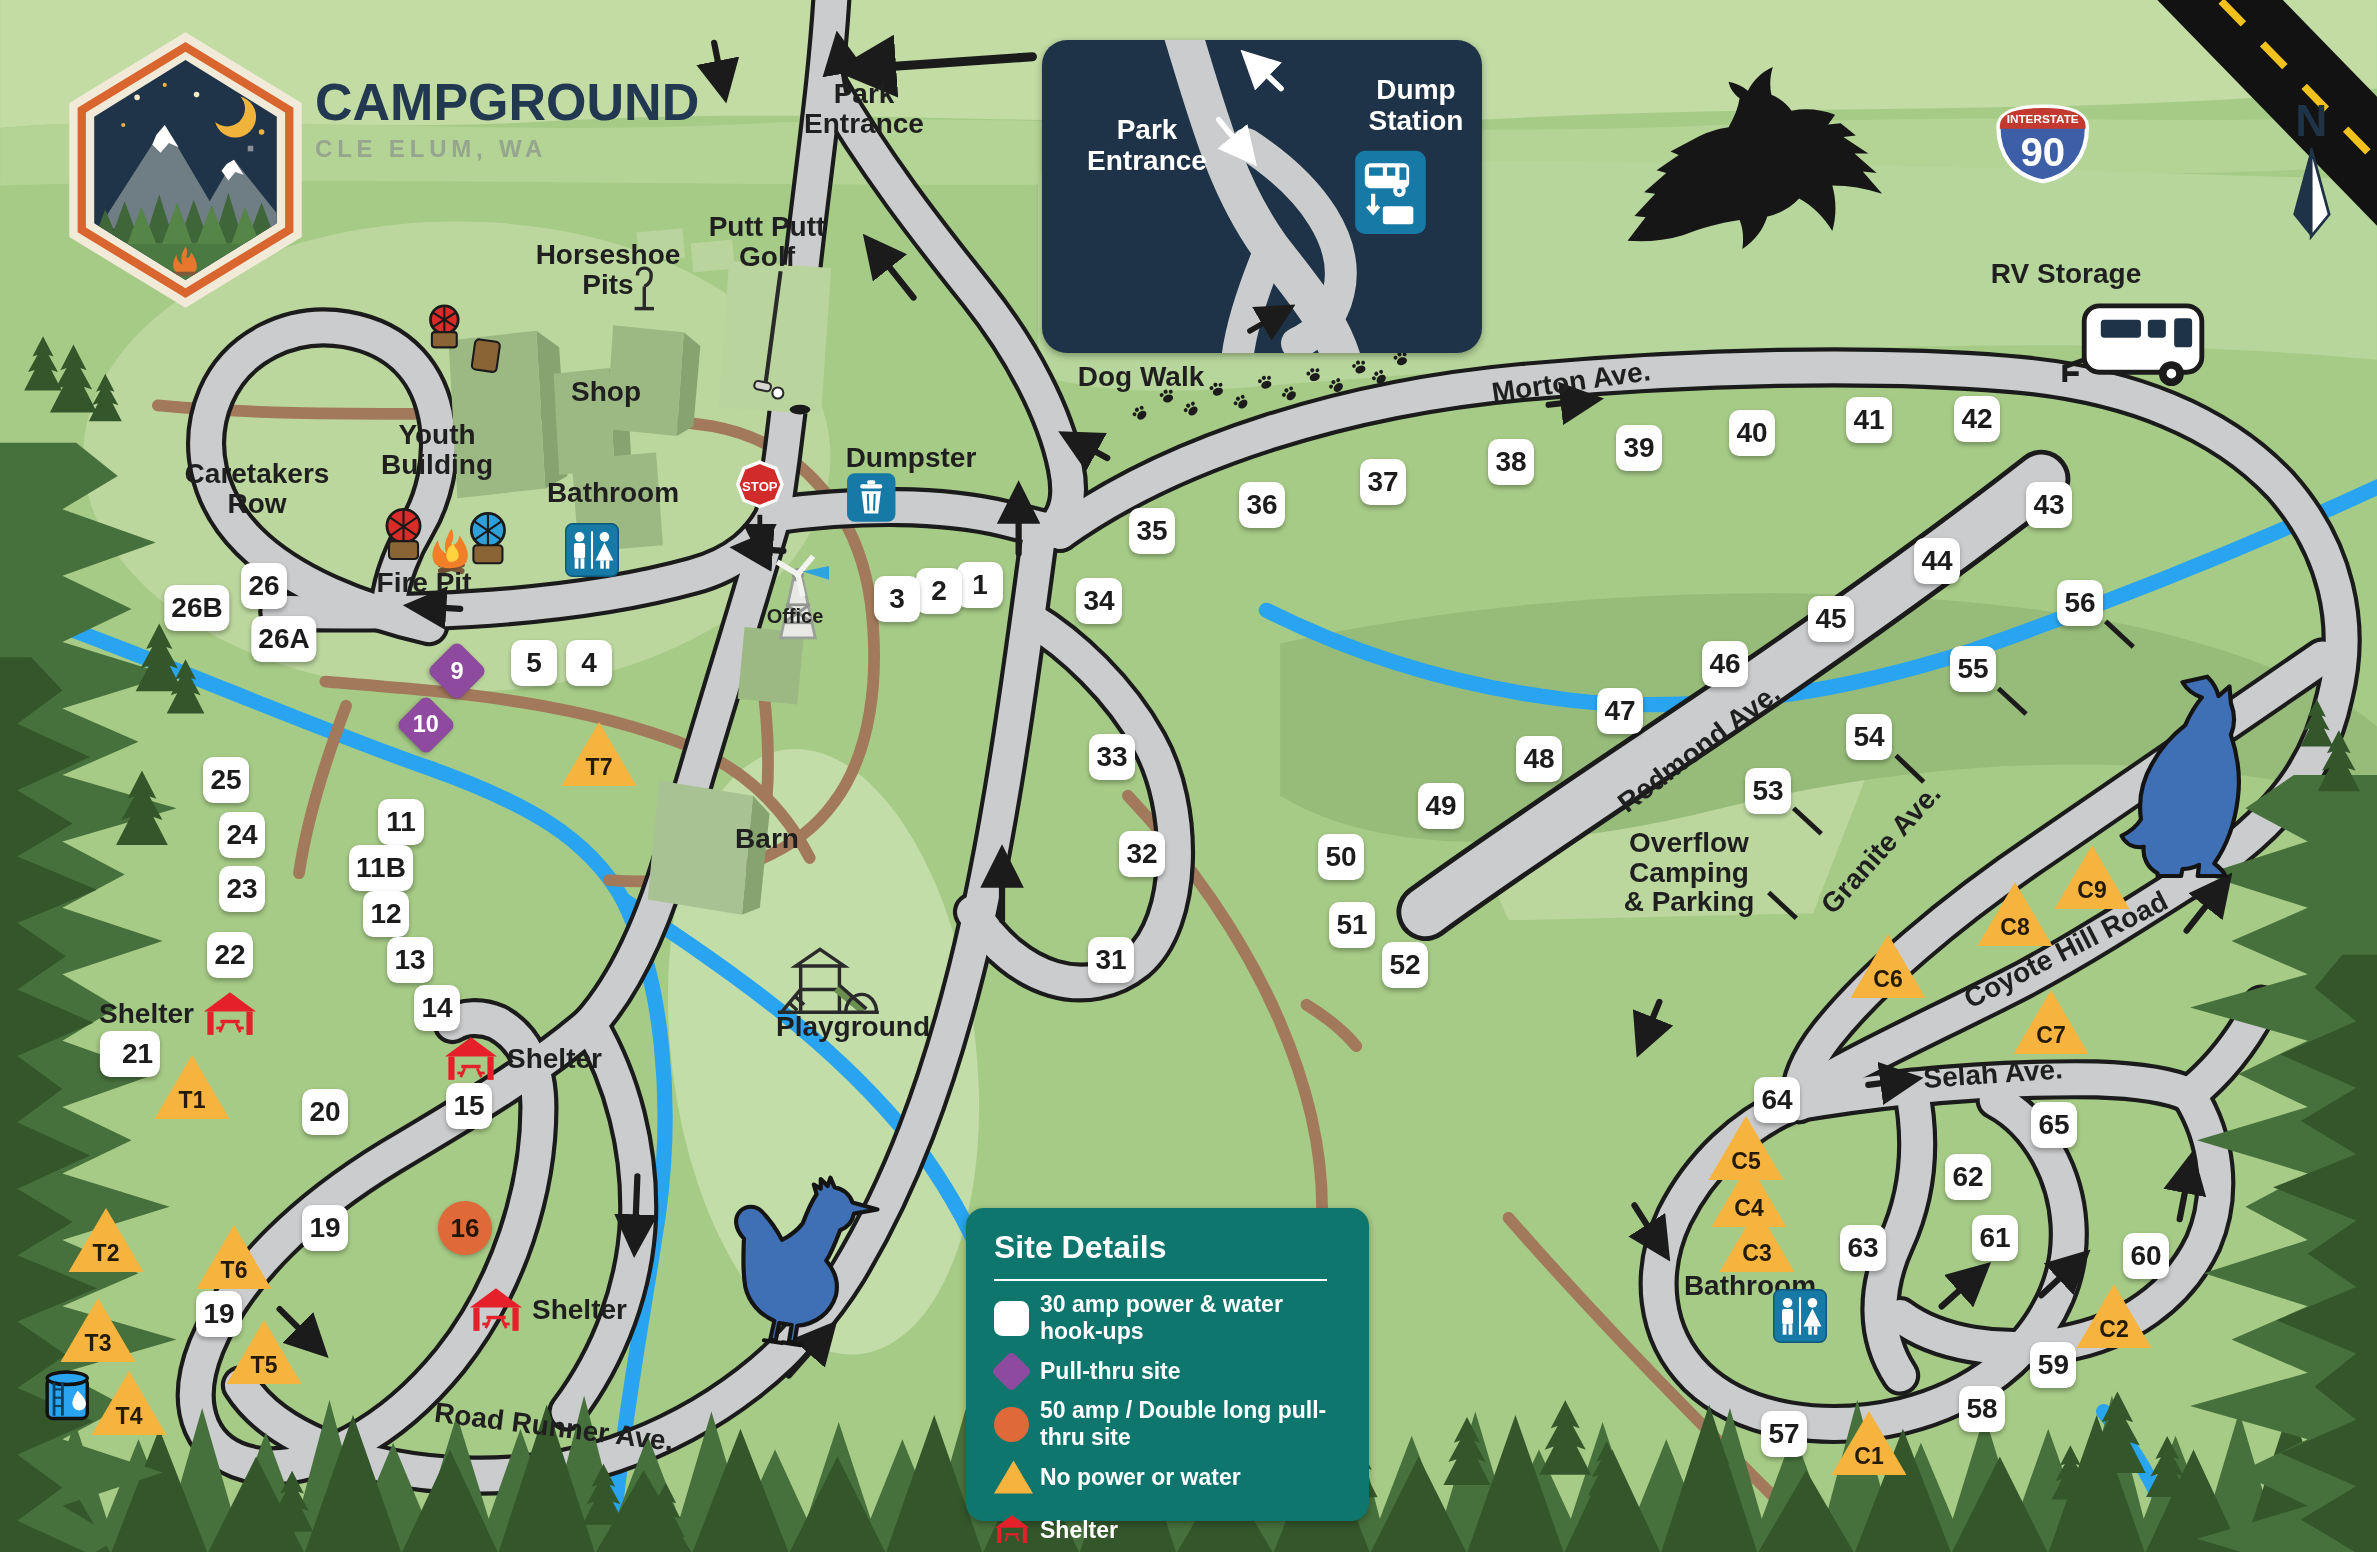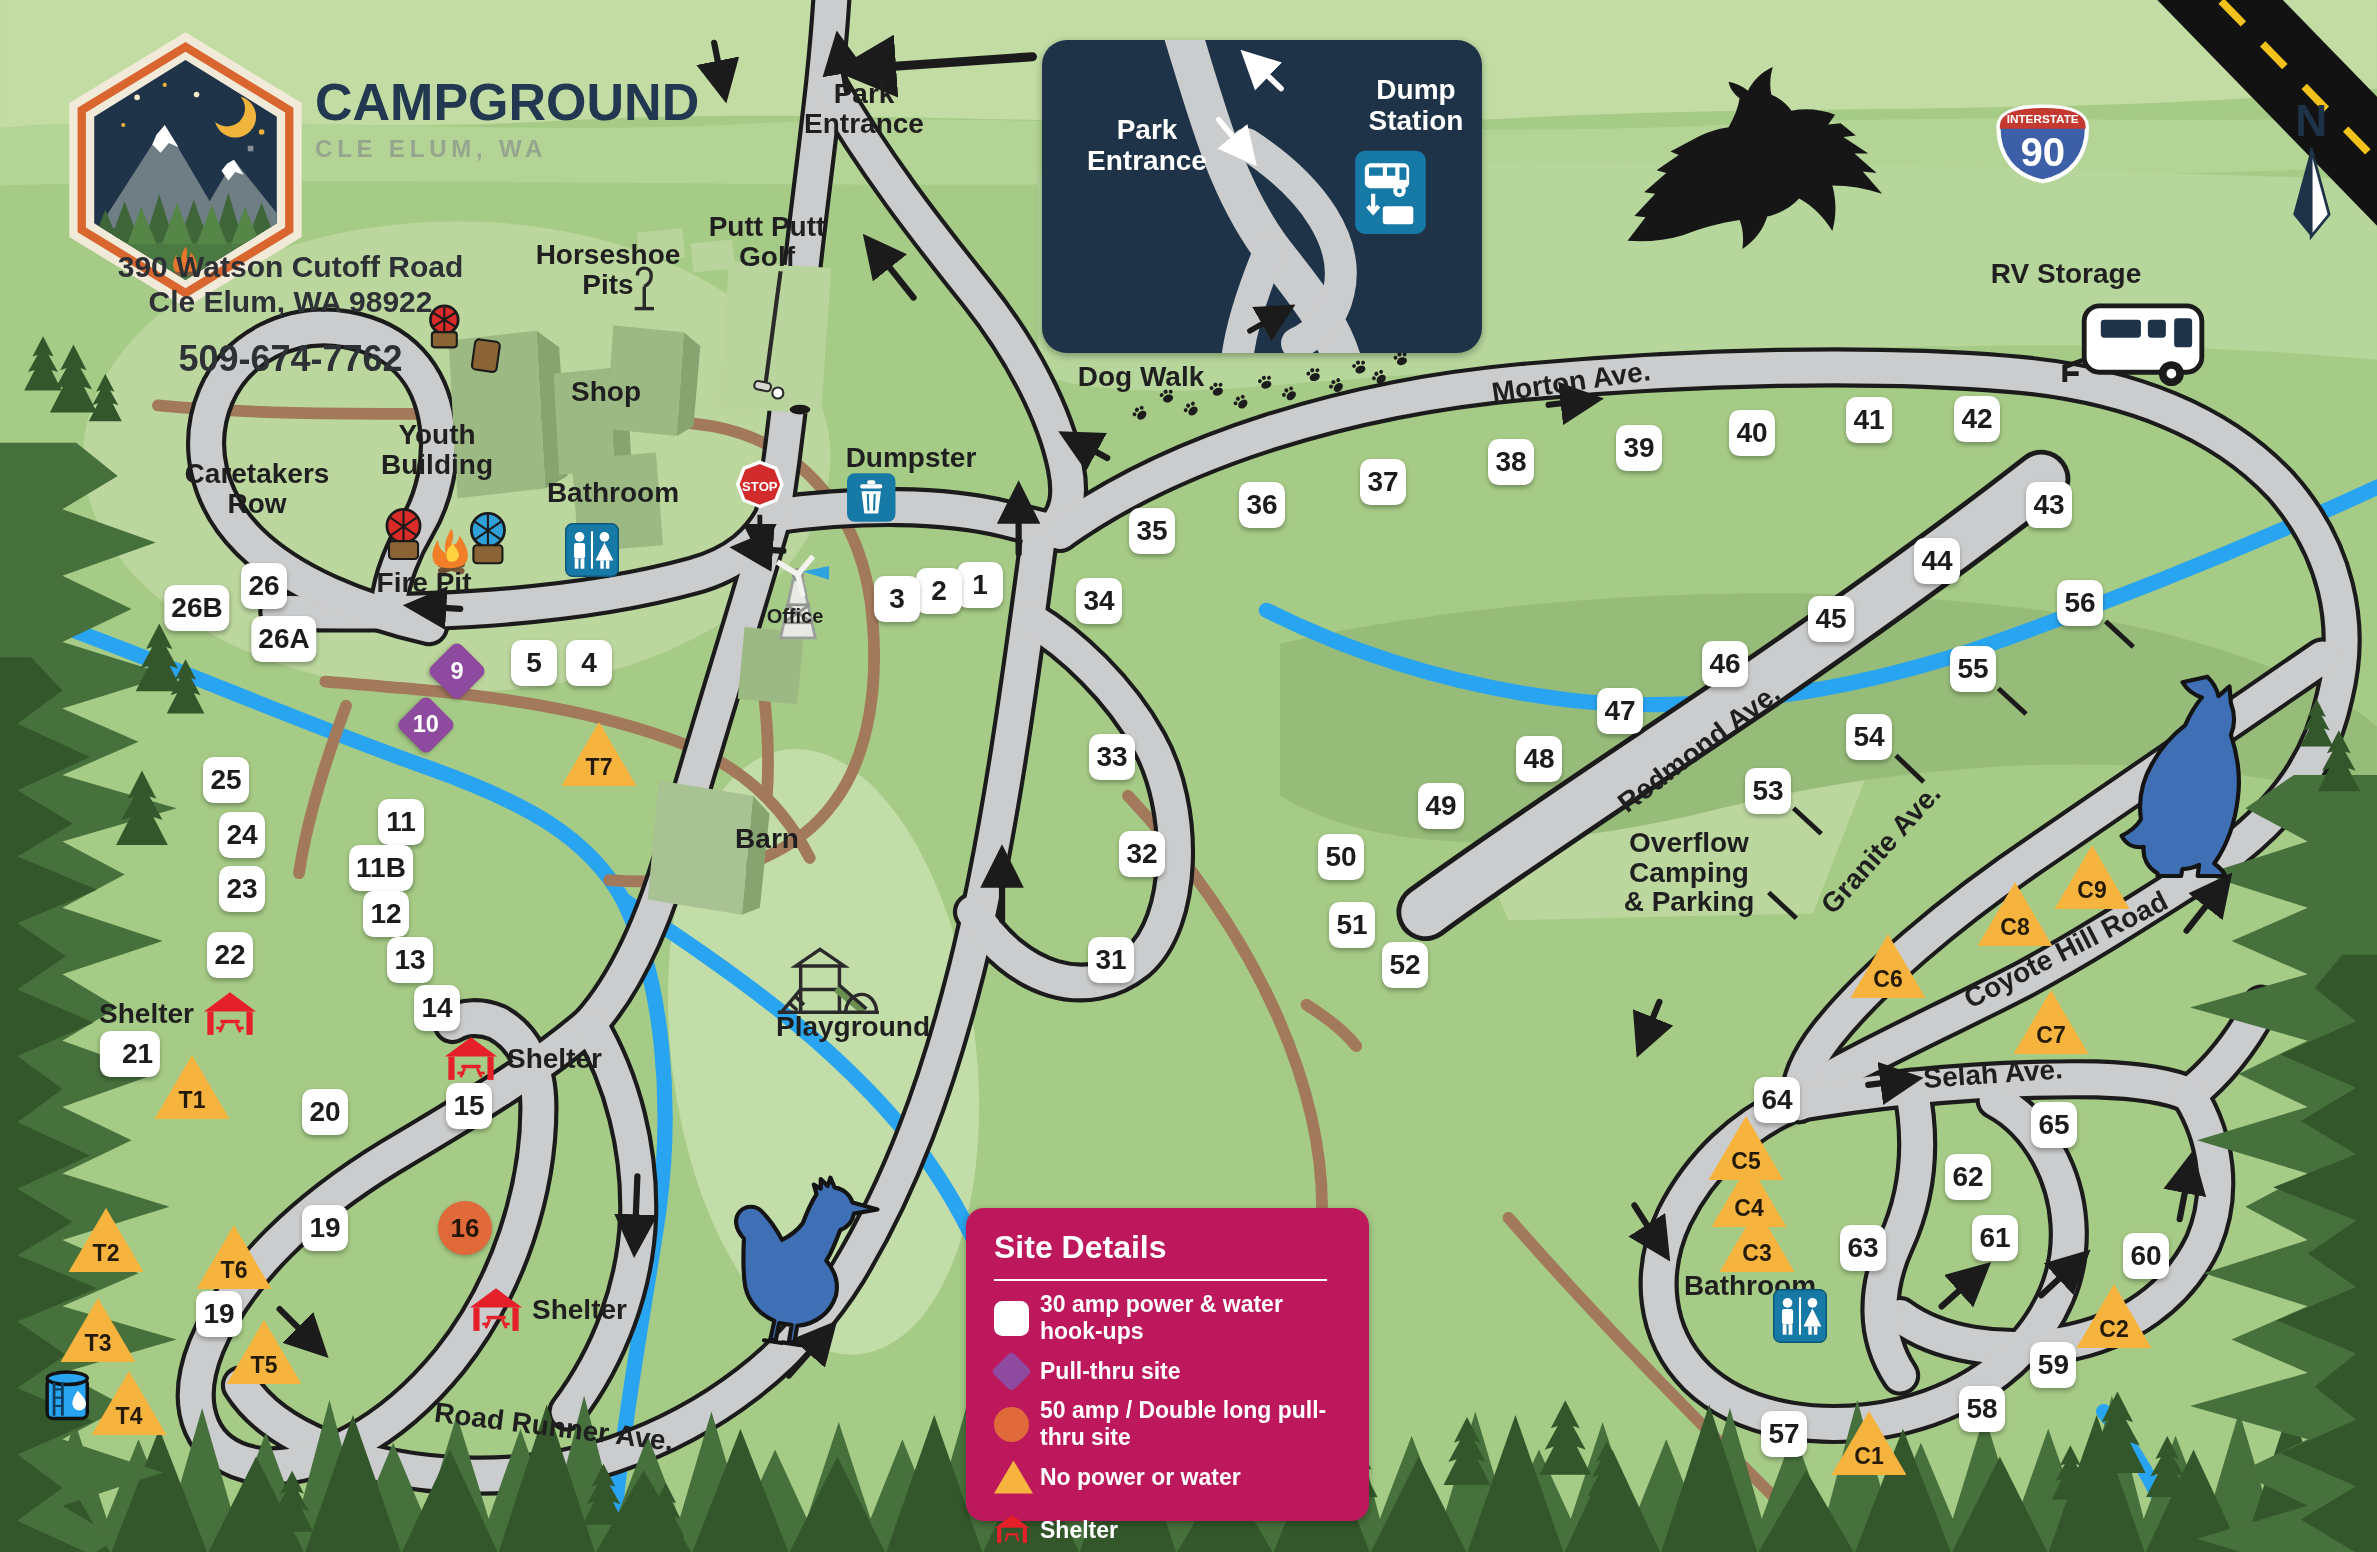--- a/index.html
+++ b/index.html
@@ -42,21 +42,21 @@
   #contact .addr{font-size:30px;font-weight:bold;line-height:1.18;}
   #contact .phone{font-size:36px;font-weight:bold;margin-top:18px;}
   
   #inset{position:absolute;left:1042px;top:40px;width:440px;height:313px;
          background:#1e3347;border-radius:25px;box-shadow:0 2.8px 7px rgba(0,0,0,.3);}
   #inset svg{position:absolute;left:0;top:0;}
   .inset-label{position:absolute;color:#ffffff;font-weight:bold;font-size:28px;
                text-align:center;line-height:1.1;}
   
   #legend{position:absolute;left:966px;top:1208px;width:403px;height:313px;
-          background:#be185d;border-radius:18px;box-sizing:border-box;
+          background:#0f766e;border-radius:18px;box-sizing:border-box;
           padding:21px 28px;box-shadow:0 2.8px 7px rgba(0,0,0,.3);}
   #legend h2{margin:0;color:#fff;font-size:32px;}
   #legend .rule{border-bottom:2.1px solid #fff;margin:12.5px 0 18px 0;width:96%;}
   .lg-row{display:flex;align-items:center;margin-bottom:14px;height:39px;}
   .lg-ic{width:46px;flex:0 0 46px;display:flex;align-items:center;justify-content:flex-start;}
   .lg-row span{color:#fff;font-weight:bold;font-size:23px;}
   .lg-square{width:35px;height:35px;background:#fff;border-radius:8.3px;}
   .lg-diamond{width:29px;height:29px;background:#8e4a9e;border-radius:4.8px;transform:rotate(45deg);margin-left:2.8px;}
   .lg-circle{width:35px;height:35px;background:#e0693a;border-radius:50%;}
   .lg-tri{width:39px;height:33px;background:#f6b43f;clip-path:polygon(50% 0,100% 100%,0 100%);}
@@ -422,25 +422,20 @@
       <path d="M 180,316 C 174,326 172,334 176,342 C 170,339 167,333 167,327 C 162,336 160,344 165,351 C 171,358 191,358 195,350 C 199,342 194,332 188,324 C 187,331 183,334 181,331 C 183,325 183,320 180,316 Z" fill="#e8762d"></path>
       <rect x="160" y="352" width="40" height="6" rx="3" fill="#7c5a3a"></rect>
     </g>
   </svg>
 </div>
 <div id="logo-text">
   <div class="l2">CAMPGROUND</div>
   <div class="sub">CLE ELUM, WA</div>
 </div>
 
-<div id="contact">
-  <div class="addr">390 Watson Cutoff Road</div>
-  <div class="addr">Cle Elum, WA 98922</div>
-  <div class="phone">509-674-7762</div>
-</div>
 
 <div id="inset">
   <svg width="440" height="313" viewBox="0 0 635 452">
     <clipPath id="insclip">
           <rect x="0" y="0" width="635" height="452" rx="36"></rect>
         </clipPath>
     <g clip-path="url(#insclip)">
       <g fill="none" stroke="#cbcccd" stroke-linecap="round">
         <path d="M 200,-20 C 240,110 265,210 330,300 C 380,365 420,410 435,470" stroke-width="56"></path>
         <path d="M 295,150 C 395,215 445,295 428,365 C 420,402 395,425 368,438" stroke-width="46"></path>

